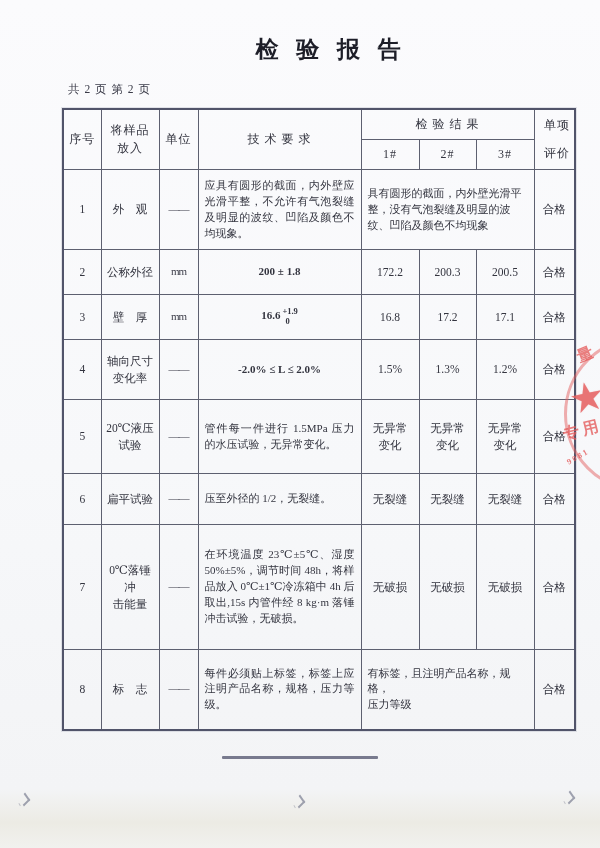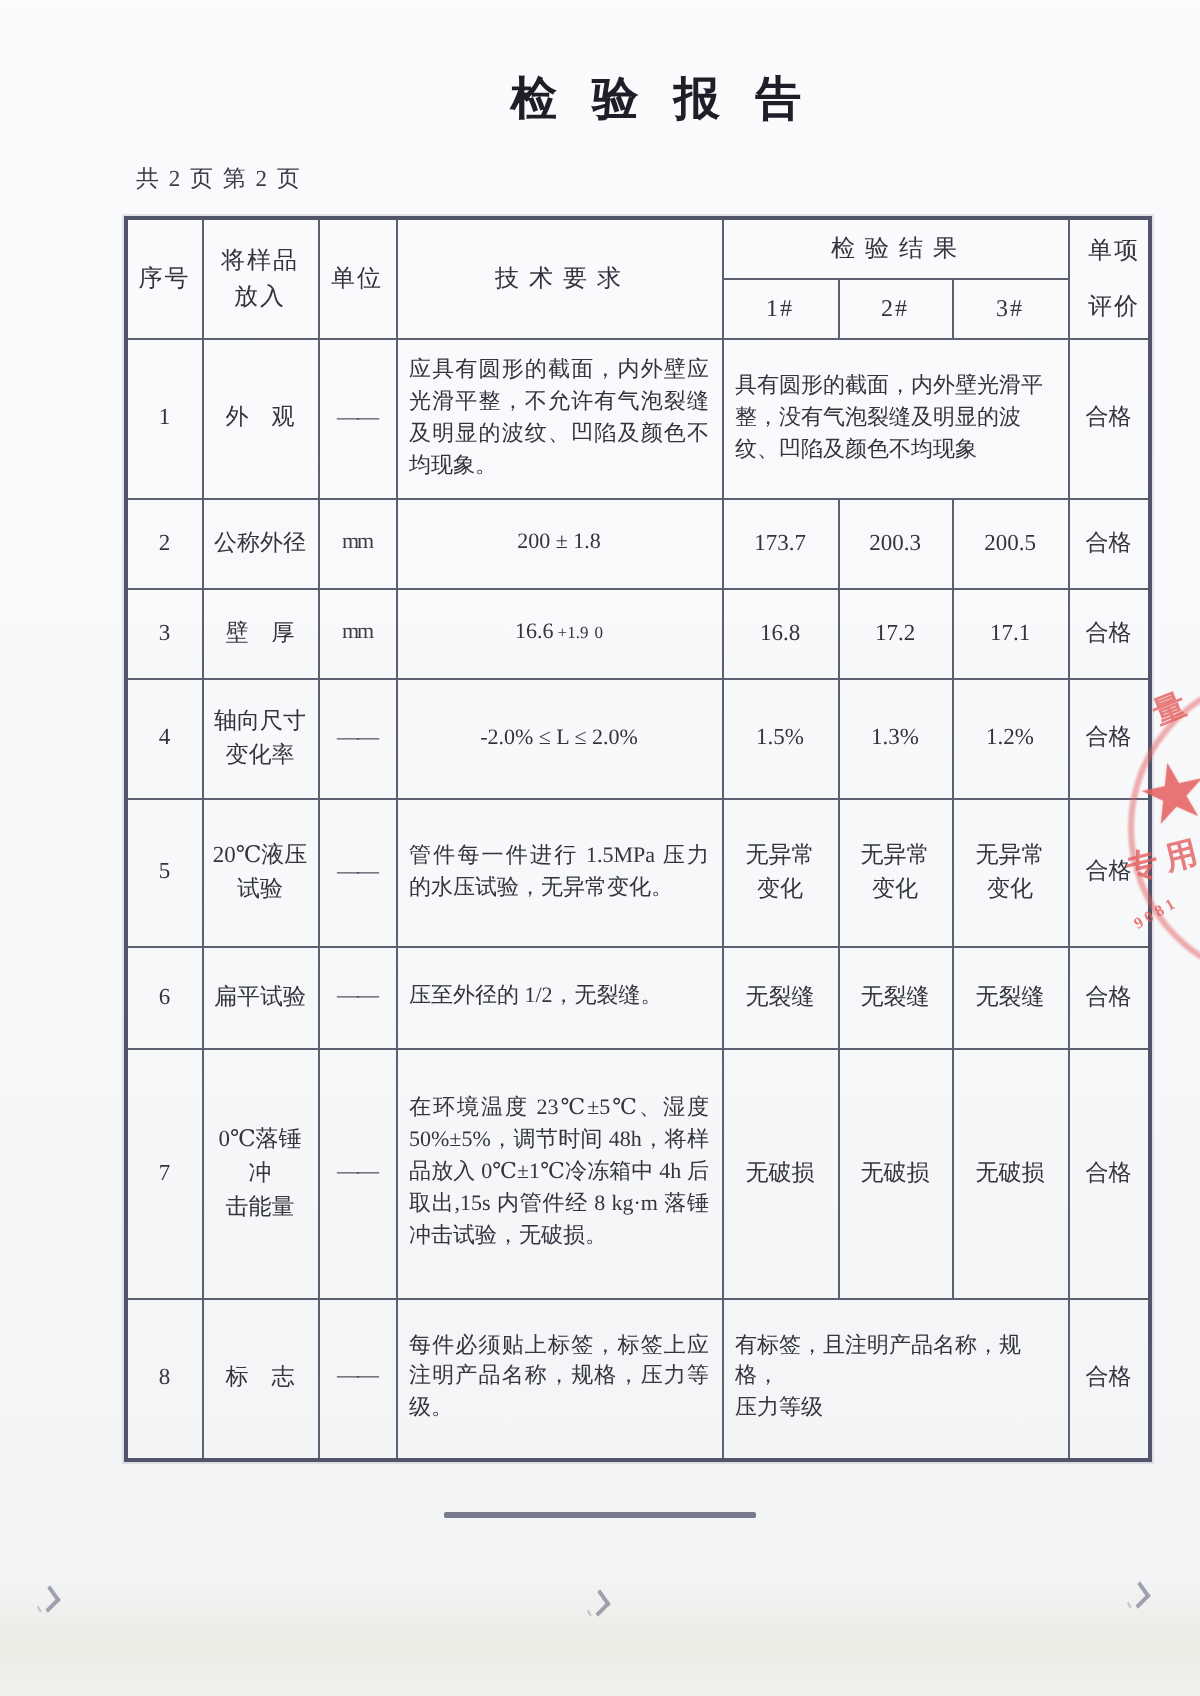--- a/index.html
+++ b/index.html
@@ -36,25 +36,25 @@
   .rtable thead th{font-size:12px;letter-spacing:1px;}
   .rtable tbody tr:nth-of-type(1){height:80px;}
   .rtable tbody tr:nth-of-type(2){height:45px;}
   .rtable tbody tr:nth-of-type(3){height:45px;}
   .rtable tbody tr:nth-of-type(4){height:60px;}
   .rtable tbody tr:nth-of-type(5){height:74px;}
   .rtable tbody tr:nth-of-type(6){height:51px;}
   .rtable tbody tr:nth-of-type(7){height:125px;}
   .rtable tbody tr:nth-of-type(8){height:80px;}
   td.col-req{font-size:11px;text-align:justify;text-justify:inter-ideograph;padding:3px 6px;margin-left:20px;}
-  td.col-req.center{text-align:center;}
+  td.col-req.center{text-align:center;font-weight:bold;}
   td.res-merged{font-size:11px;text-align:left;padding:3px 6px;}
   td.res-merged.center{text-align:left;margin-left:24px;}
   td.col-unit{font-size:11px;letter-spacing:-1px;color:#3c3d49;}
-  .tol{display:inline-flex;flex-direction:row;vertical-align:middle;font-size:8.5px;line-height:1.15;text-align:left;margin-left:2px;}
+  .tol{display:inline-flex;flex-direction:column;vertical-align:middle;font-size:8.5px;line-height:1.15;text-align:left;margin-left:2px;}
   
   .bottom-line{position:absolute;left:222px;top:756px;width:156px;height:3px;background:#787a8e;border-radius:1px;}
   
   .artifact{position:absolute;width:7px;height:7px;border-right:2px solid #5a5f78;border-bottom:2px solid #5a5f78;transform:rotate(-45deg) skewX(-10deg);opacity:.55;}
   .artifact:after{content:"";position:absolute;left:-6px;top:3px;width:3px;height:3px;border-right:1.5px solid #5a5f78;opacity:.6;transform:rotate(5deg);}
   .a1{left:20px;top:795px;}
   .a2{left:295px;top:797px;}
   .a3{left:565px;top:793px;}
   
   .stamp{position:absolute;left:0;top:0;width:600px;height:848px;pointer-events:none;}
@@ -109,21 +109,21 @@
           <td class="col-unit">——</td>
           <td class="col-req">应具有圆形的截面，内外壁应光滑平整，不允许有气泡裂缝及明显的波纹、凹陷及颜色不均现象。</td>
           <td class="res-merged" colspan="3">具有圆形的截面，内外壁光滑平整，没有气泡裂缝及明显的波纹、凹陷及颜色不均现象</td>
           <td class="col-eval">合格</td>
         </tr>
         <tr>
           <td class="col-seq">2</td>
           <td class="col-item">公称外径</td>
           <td class="col-unit">mm</td>
           <td class="col-req center">200 ± 1.8</td>
-          <td class="col-res">173.7</td>
+          <td class="col-res">172.2</td>
           <td class="col-res">200.3</td>
           <td class="col-res">200.5</td>
           <td class="col-eval">合格</td>
         </tr>
         <tr>
           <td class="col-seq">3</td>
           <td class="col-item">壁　厚</td>
           <td class="col-unit">mm</td>
           <td class="col-req center">16.6<span class="tol"><span>+1.9</span><span style="padding-left: 3px;">0</span></span></td>
           <td class="col-res">16.8</td>

